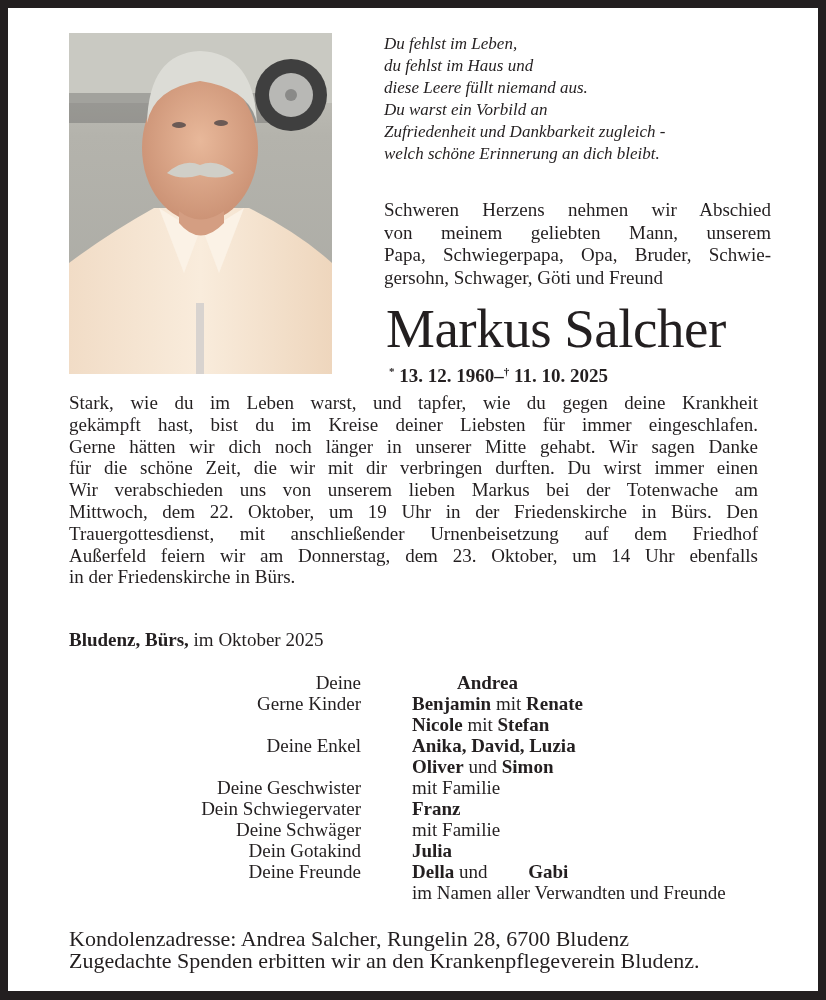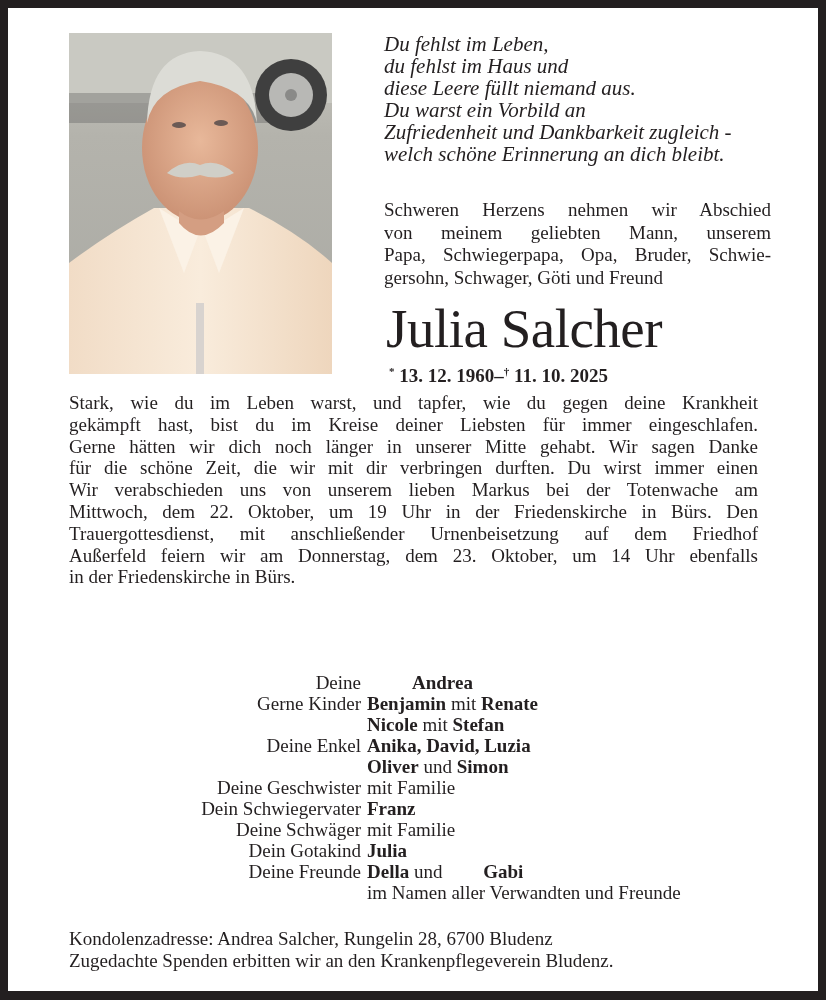--- a/index.html
+++ b/index.html
@@ -24,21 +24,21 @@
       overflow: hidden;
       background: #b9b8b1;
     }
     .photo svg { display: block; width: 100%; height: 100%; }
 
     .poem {
       position: absolute;
       left: 376px; top: 25px;
       width: 420px;
       font-style: italic;
-      font-size: 21px;
+      font-size: 17px;
       line-height: 22px;
     }
     .poem div { white-space: nowrap; }
 
     .intro {
       position: absolute;
       left: 376px; top: 191px;
       width: 387px;
       font-size: 19px;
       line-height: 22.5px;
@@ -84,29 +84,29 @@
     }
     .place b { font-weight: bold; }
 
     .family {
       position: absolute;
       left: 61px; top: 664px;
       width: 720px;
       font-size: 19px;
       line-height: 21px;
     }
-    .frow { display: flex; height: 21px; white-space: nowrap; }
+    .frow { display: flex; height: 21px; white-space: nowrap; gap: 45px; }
     .frow .rel { width: 298px; text-align: right; padding-right: 6px; box-sizing: border-box; }
     .frow .who { flex: 1; }
     .frow .who b { font-weight: bold; }
 
     .footer {
       position: absolute;
       left: 61px; top: 920px;
-      font-size: 19px;
+      font-size: 22px;
       line-height: 22px;
       white-space: nowrap;
     }
   </style>
 </head>
 <body>
 
 <div class="page">
 
   <div class="photo">
@@ -155,40 +155,44 @@
     <div>welch schöne Erinnerung an dich bleibt.</div>
   </div>
 
   <div class="intro">
     <div class="just">Schweren Herzens nehmen wir Abschied</div>
     <div class="just">von meinem geliebten Mann, unserem</div>
     <div class="just">Papa, Schwiegerpapa, Opa, Bruder, Schwie-</div>
     <div>gersohn, Schwager, Göti und Freund</div>
   </div>
 
-  <div class="name">Julia Salcher</div>
+  <div class="name">Markus Salcher</div>
 
   <div class="dates">
     <sup>*</sup>
     <span>13. 12. 1960</span><span>–</span><sup>†</sup>
     <span>11. 10. 2025</span>
   </div>
 
   <div class="body-text">
     <div class="j">Stark, wie du im Leben warst, und tapfer, wie du gegen deine Krankheit</div>
     <div class="j">gekämpft hast, bist du im Kreise deiner Liebsten für immer eingeschlafen.</div>
     <div class="j">Gerne hätten wir dich noch länger in unserer Mitte gehabt. Wir sagen Danke</div>
     <div class="j">für die schöne Zeit, die wir mit dir verbringen durften. Du wirst immer einen</div>
     <div class="j">Wir verabschieden uns von unserem lieben Markus bei der Totenwache am</div>
     <div class="j">Mittwoch, dem 22. Oktober, um 19 Uhr in der Friedenskirche in Bürs. Den</div>
     <div class="j">Trauergottesdienst, mit anschließender Urnenbeisetzung auf dem Friedhof</div>
     <div class="j">Außerfeld feiern wir am Donnerstag, dem 23. Oktober, um 14 Uhr ebenfalls</div>
     <div>in der Friedenskirche in Bürs.</div>
   </div>
 
+  <div class="place">
+    <b>Bludenz, Bürs,</b>
+    <span>im Oktober 2025</span>
+  </div>
 
   <div class="family" id="family">
       <div class="frow">
         <span class="rel">Deine</span>
         <span class="who"><b style="white-space: pre; margin-left: 45px;">Andrea</b></span>
       </div>
       <div class="frow">
         <span class="rel">Gerne Kinder</span>
         <span class="who"><b style="white-space: pre;">Benjamin</b><span style="white-space: pre;"> mit </span><b style="white-space: pre;">Renate</b></span>
       </div>

